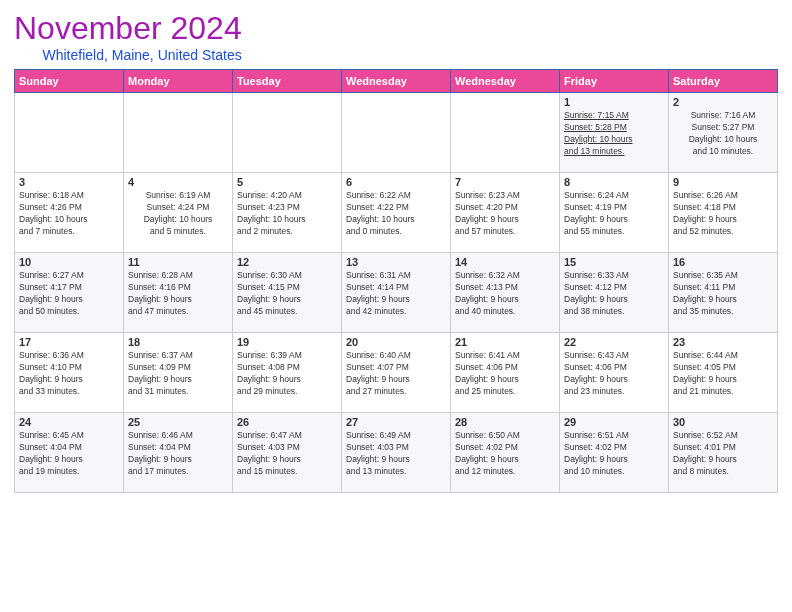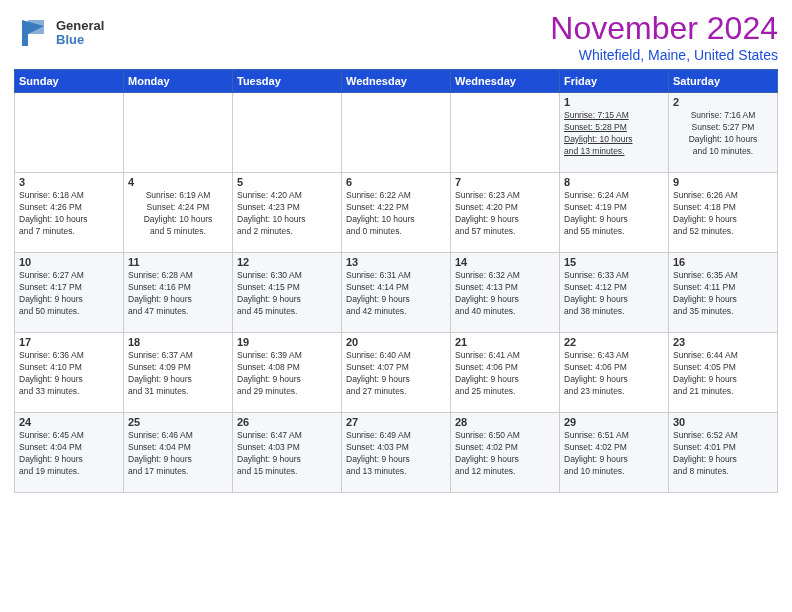--- a/index.html
+++ b/index.html
@@ -58,21 +58,21 @@
     .title-location {
       font-size: 14px;
       color: #1d4ed8;
     }
     .calendar {
       width: 100%;
       border-collapse: collapse;
       table-layout: fixed;
     }
     .calendar th {
-      background: #1d4ed8;
+      background: #ec4899;
       color: #fff;
       font-size: 11px;
       font-weight: bold;
       padding: 5px 4px;
       text-align: left;
       border: 1px solid #3a62a8;
     }
     .calendar td {
       border: 1px solid #ccc;
       vertical-align: top;
@@ -102,34 +102,20 @@
     }
     .empty-cell {
       background: #fff !important;
     }
   </style>
 </head>
 <body>
 
 <div class="page">
   <div class="header">
-    <div class="logo">
-      <div class="logo-icon">
-        <svg width="38" height="38" viewBox="0 0 38 38">
-          <rect x="0" y="0" width="38" height="38" fill="white"></rect>
-
-          <polygon points="8,6 8,32 14,32 14,20 30,12" fill="#3a7abf"></polygon>
-          <polygon points="14,6 30,6 30,20 14,20" fill="#3a7abf" opacity="0.6"></polygon>
-        </svg>
-      </div>
-      <div class="logo-text">
-        <span class="logo-general">General</span>
-        <span class="logo-blue">Blue</span>
-      </div>
-    </div>
     <div class="title-block">
       <div class="title-month">November 2024</div>
       <div class="title-location">Whitefield, Maine, United States</div>
     </div>
   </div>
 
   <table class="calendar">
     <thead>
       <tr>
         <th>Sunday</th>

